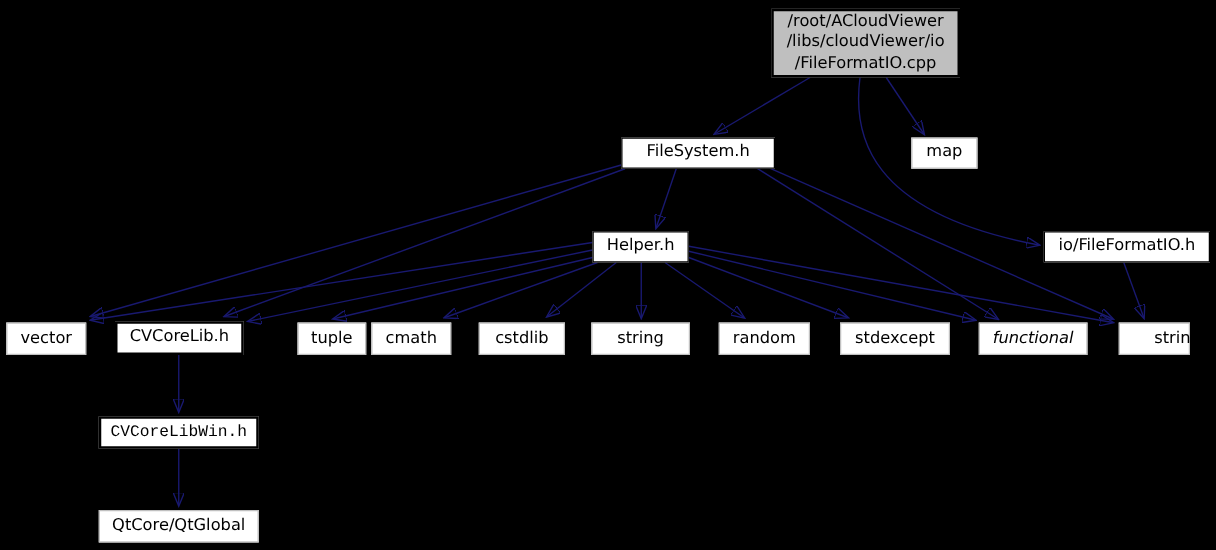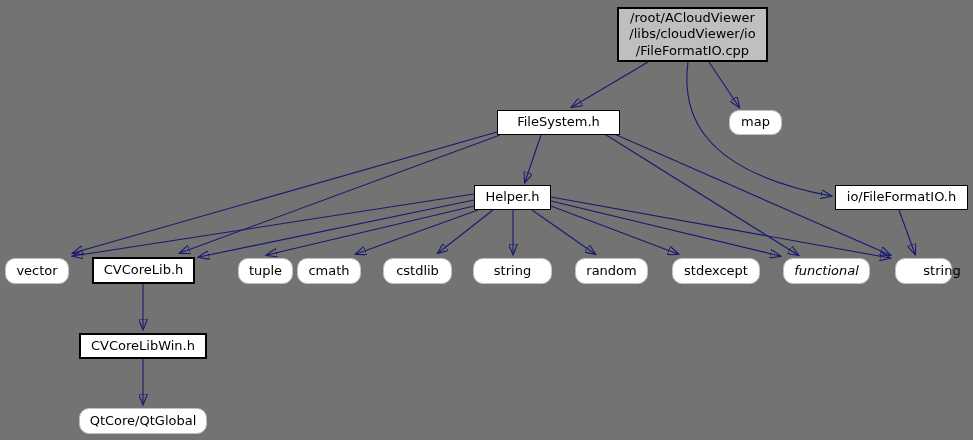--- a/index.html
+++ b/index.html
@@ -1,19 +1,19 @@
 <!DOCTYPE html>
 <html><head>
 <meta charset="utf-8">
 <style>
   html,body{margin:0;padding:0;background:#ffffff;}
   .canvas{
     position:relative;
     width:973px;height:440px;
-    background:#737373;
+    background:#000000;
     font-family:"DejaVu Sans","Liberation Sans",sans-serif;
     overflow:hidden;
   }
   .edges{position:absolute;left:0;top:0;width:973px;height:440px;}
   .edges path, .edges line{stroke:#191970;stroke-width:1.1;fill:none;}
   .node{
     position:absolute;
     box-sizing:border-box;
     display:flex;align-items:center;justify-content:center;
     background:#ffffff;
@@ -22,21 +22,21 @@
     font-size:13px;
     line-height:1.25;
     text-align:center;
     white-space:pre-line;
   }
   .node.root{
     background:#bfbfbf;
     border-width:2px;
   }
   .node.bold-border{border-width:2px;}
-  .node.external{border-color:#c0c0c0;border-radius:10px;}
+  .node.external{border-color:#c0c0c0;}
 </style>
 </head>
 <body>
 
 <div class="canvas">
 
   <svg class="edges" viewBox="0 0 973 440" xmlns="http://www.w3.org/2000/svg">
     <defs>
       <marker id="arrow" markerUnits="userSpaceOnUse" markerWidth="12" markerHeight="9" refX="10" refY="4.5" orient="auto">
         <path d="M0,0 L11,4.5 L0,9 z" fill="#191970" stroke="none"></path>
@@ -95,17 +95,17 @@
   <div class="node external" style="left:473px;top:258px;width:79px;height:26px;">string</div>
 
   <div class="node external" style="left:575px;top:258px;width:73px;height:26px;">random</div>
 
   <div class="node external" style="left:672px;top:258px;width:88px;height:26px;">stdexcept</div>
 
   <div class="node external" style="left:783px;top:258px;width:87px;height:26px;font-style:italic;">functional</div>
 
   <div class="node external" style="left:895px;top:258px;width:57px;height:26px;padding-left:37px;">string</div>
 
-  <div class="node bold-border" style="left:79px;top:333px;width:128px;height:26px;">CVCoreLibWin.h</div>
+  <div class="node bold-border" style="left:79px;top:333px;width:128px;height:26px;font-family:Liberation Mono, monospace;">CVCoreLibWin.h</div>
 
   <div class="node external" style="left:79px;top:408px;width:128px;height:26px;">QtCore/QtGlobal</div>
 
 </div>
 
 </body></html>

